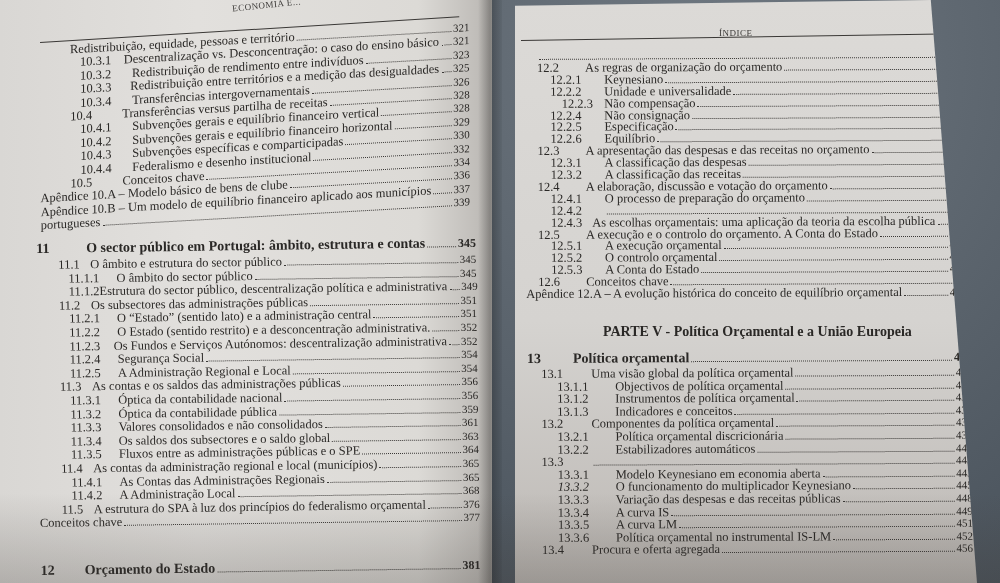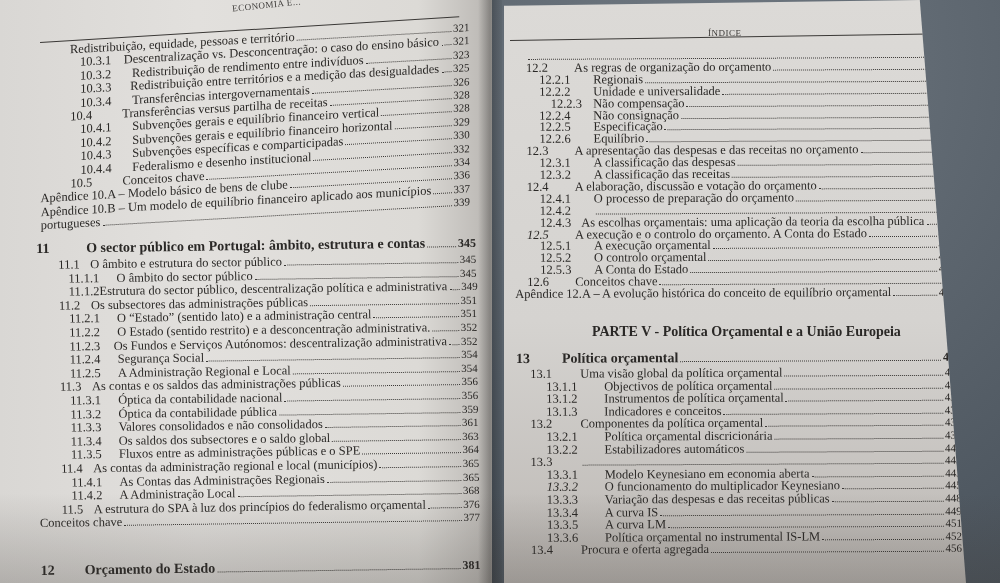--- a/index.html
+++ b/index.html
@@ -15,21 +15,21 @@
       radial-gradient(circle at 70% 10%, #6f7881 0%, #4f5861 60%, #3f474f 100%);
   }
   .page {
     position:absolute; top:0; height:583px; overflow:hidden;
   }
   .page-left {
     left:0; width:492px;
     background:linear-gradient(90deg,#d9d7d4 0%,#e2e0dd 40%,#dcdad6 85%,#b9b6b2 100%);
   }
   .page-right {
-    left:504px; width:462px;
+    left:515px; width:462px;
     clip-path:polygon(0 1%, 90% 0, 100% 100%, 0 100%);
     background:linear-gradient(180deg,#dcdad7 0%,#d5d3d0 55%,#bcb8b4 100%);
   }
   .gutter {
     position:absolute; left:478px; top:0; width:24px; height:583px;
     background:linear-gradient(90deg,rgba(0,0,0,0) 0%,rgba(0,0,0,0.28) 50%,rgba(0,0,0,0.05) 100%);
   }
   .bottom-shadow {
     position:absolute; left:0; right:0; bottom:0; height:90px;
     background:linear-gradient(180deg,rgba(0,0,0,0) 0%,rgba(60,55,50,0.25) 100%);
@@ -300,21 +300,21 @@
         <span class="pg">387</span>
       </div>
       <div class="toc-row" style="left: 12px; top: 11.9px; width: 428px;">
         <span class="num" style="width: 48px;">12.2</span>
         <span class="title">As regras de organização do orçamento</span>
         <span class="dots"></span>
         <span class="pg">387</span>
       </div>
       <div class="toc-row" style="left: 25px; top: 23.8px; width: 415px;">
         <span class="num" style="width: 54px;">12.2.1</span>
-        <span class="title">Regionais</span>
+        <span class="title">Keynesiano</span>
         <span class="dots"></span>
         <span class="pg">388</span>
       </div>
       <div class="toc-row" style="left: 25px; top: 35.7px; width: 415px;">
         <span class="num" style="width: 54px;">12.2.2</span>
         <span class="title">Unidade e universalidade</span>
         <span class="dots"></span>
         <span class="pg">389</span>
       </div>
       <div class="toc-row" style="left: 25px; top: 47.6px; width: 415px;">
@@ -376,21 +376,21 @@
         <span class="dots"></span>
         <span class="pg">414</span>
       </div>
       <div class="toc-row" style="left: 25px; top: 166.6px; width: 415px;">
         <span class="num" style="width: 54px;">12.4.3</span>
         <span class="title">As escolhas orçamentais: uma aplicação da teoria da escolha pública</span>
         <span class="dots"></span>
         <span class="pg">417</span>
       </div>
       <div class="toc-row" style="left: 12px; top: 178.5px; width: 428px;">
-        <span class="num" style="width: 48px; font-style: italic;">12.5</span>
+        <span class="num" style="width: 48px;">12.5</span>
         <span class="title">A execução e o controlo do orçamento. A Conta do Estado</span>
         <span class="dots"></span>
         <span class="pg">417</span>
       </div>
       <div class="toc-row" style="left: 25px; top: 190.4px; width: 415px;">
         <span class="num" style="width: 54px;">12.5.1</span>
         <span class="title">A execução orçamental</span>
         <span class="dots"></span>
         <span class="pg">422</span>
       </div>

